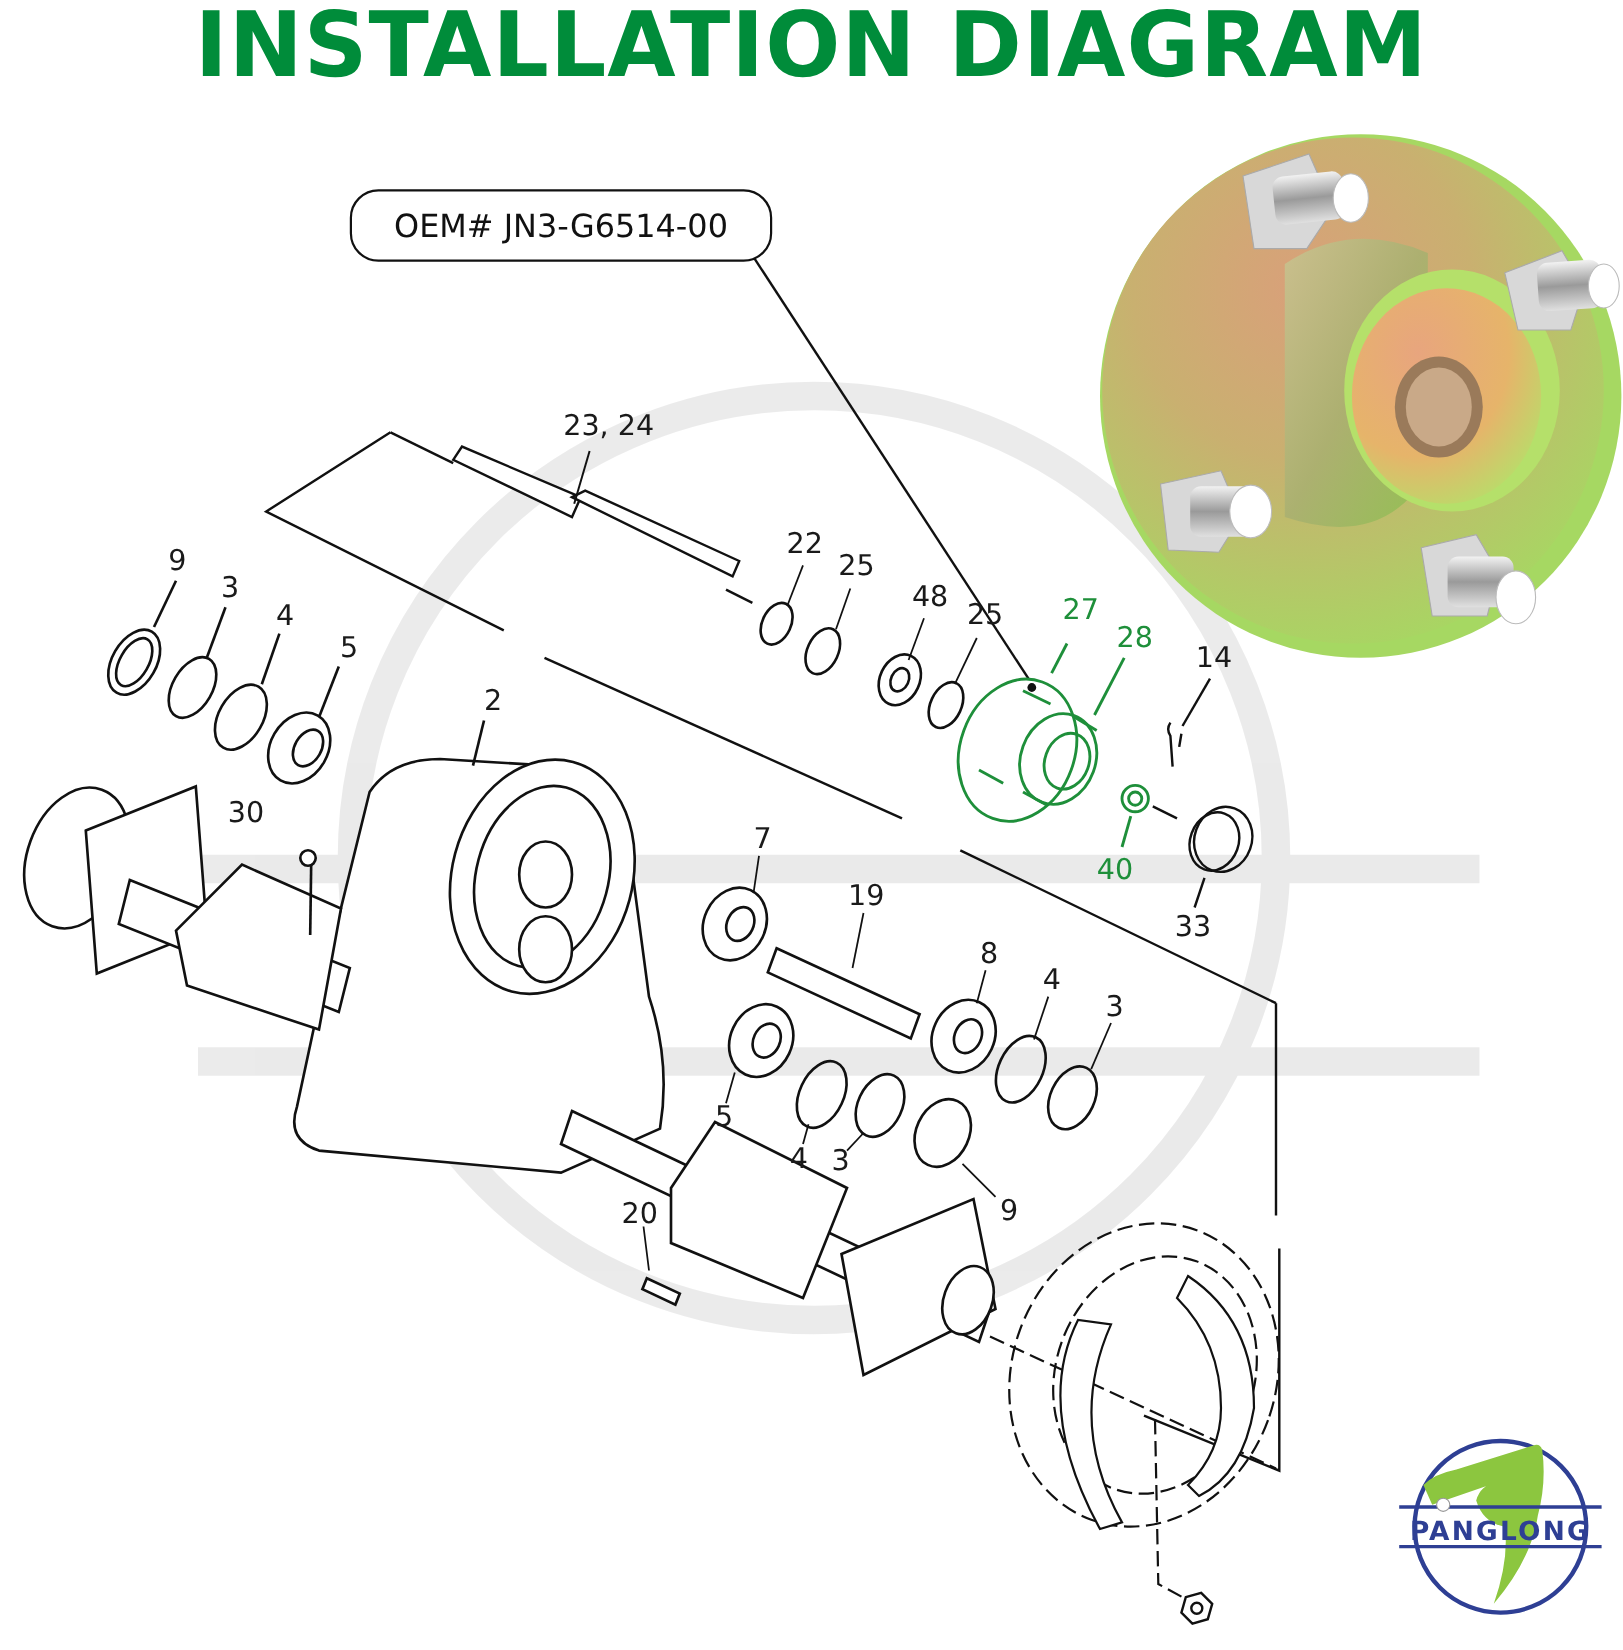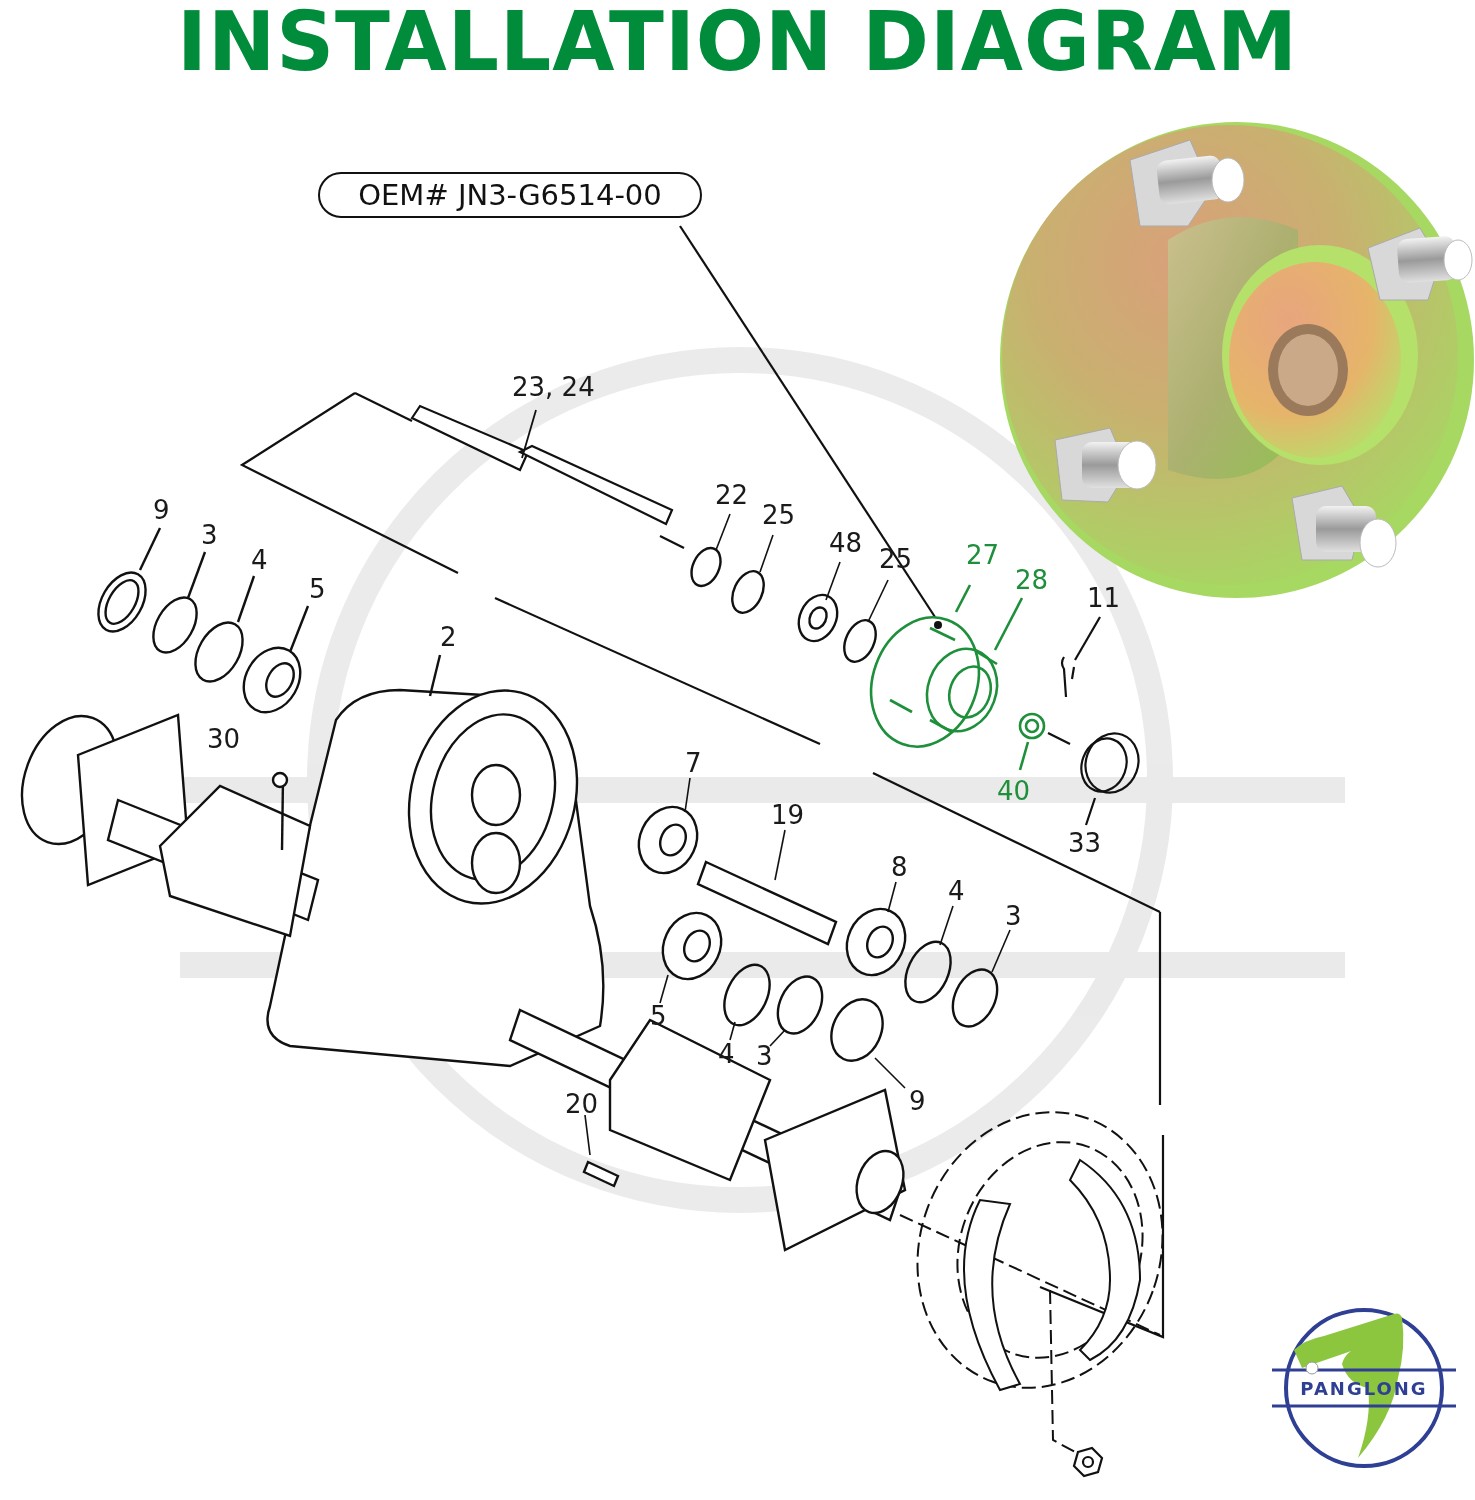--- a/index.html
+++ b/index.html
@@ -4,31 +4,31 @@
 <style>
   html, body { margin:0; padding:0; background:#ffffff; }
   body { width:1475px; height:1500px; position:relative; overflow:hidden; font-family:"Liberation Sans", sans-serif; }
   .title {
     position:absolute; left:0; top:0; width:1475px; height:90px;
     text-align:center; font-family:"DejaVu Sans", sans-serif; font-weight:bold;
     font-size:82px; line-height:84px; letter-spacing:1px; transform:scaleX(0.98);
   }
   svg.stage { position:absolute; left:0; top:0; }
   .oem-pill {
-    position:absolute; left:318px; top:172px; width:384px; height:46px;
+    position:absolute; left:318px; top:172px; width:384px; height:66px;
     border:2.5px solid #111; border-radius:26px; box-sizing:border-box;
     display:flex; align-items:center; justify-content:center;
     font-family:"DejaVu Sans", sans-serif; font-size:29px; color:#111; background:#fff;
   }
   .callout { position:absolute; font-family:"DejaVu Sans", sans-serif; font-size:26px; color:#1a1a1a; line-height:1; white-space:nowrap;text-align:right; }
   .callout.green { color:#1e8f3a; }
   .logo { position:absolute; left:1258px; top:1300px; width:212px; height:180px; }
   .logo-text {
     position:absolute; left:0; top:78px; width:212px; text-align:center;
-    font-family:"DejaVu Sans", sans-serif; font-size:18px; font-weight:bold; letter-spacing:2px;
+    font-family:"DejaVu Sans", sans-serif; font-size:24px; font-weight:bold; letter-spacing:2px;
   }
 </style>
 </head>
 <body>
 
 <div class="title">
   <span style="color:#008C3A">INSTALLATION DIAGRAM</span>
 </div>
 
 <svg class="stage" width="1475" height="1500" viewBox="0 0 1475 1500">
@@ -234,21 +234,21 @@
   <span>OEM# JN3-G6514-00</span>
 </div>
 
 <span class="callout" style="left:512px;top:374px">23, 24</span>
 <span class="callout" style="left:715px;top:482px">22</span>
 <span class="callout" style="left:762px;top:502px">25</span>
 <span class="callout" style="left:829px;top:530px">48</span>
 <span class="callout" style="left:879px;top:546px">25</span>
 <span class="callout green" style="left:966px;top:542px">27</span>
 <span class="callout green" style="left:1015px;top:567px">28</span>
-<span class="callout" style="left:1087px;top:585px">11</span>
+<span class="callout" style="left:1087px;top:585px">14</span>
 <span class="callout green" style="left:997px;top:778px">40</span>
 <span class="callout" style="left:1068px;top:830px">33</span>
 <span class="callout" style="left:153px;top:497px">9</span>
 <span class="callout" style="left:201px;top:522px">3</span>
 <span class="callout" style="left:251px;top:547px">4</span>
 <span class="callout" style="left:309px;top:576px">5</span>
 <span class="callout" style="left:440px;top:624px">2</span>
 <span class="callout" style="left:207px;top:726px">30</span>
 <span class="callout" style="left:685px;top:750px">7</span>
 <span class="callout" style="left:771px;top:802px">19</span>

